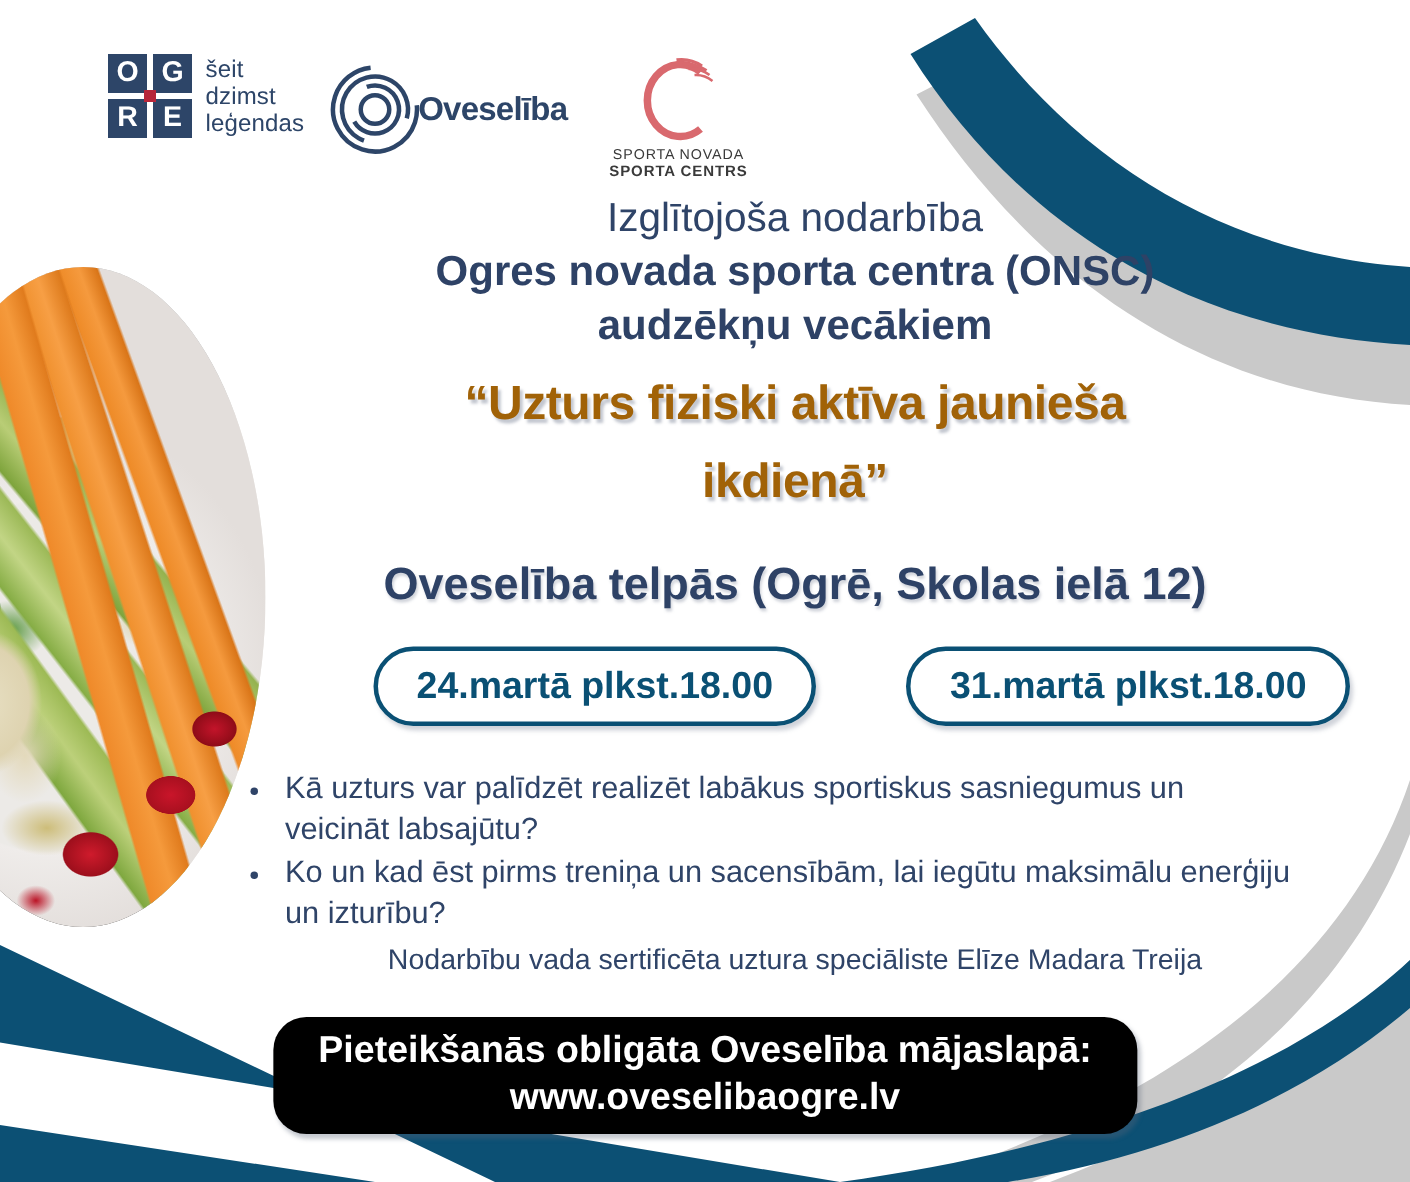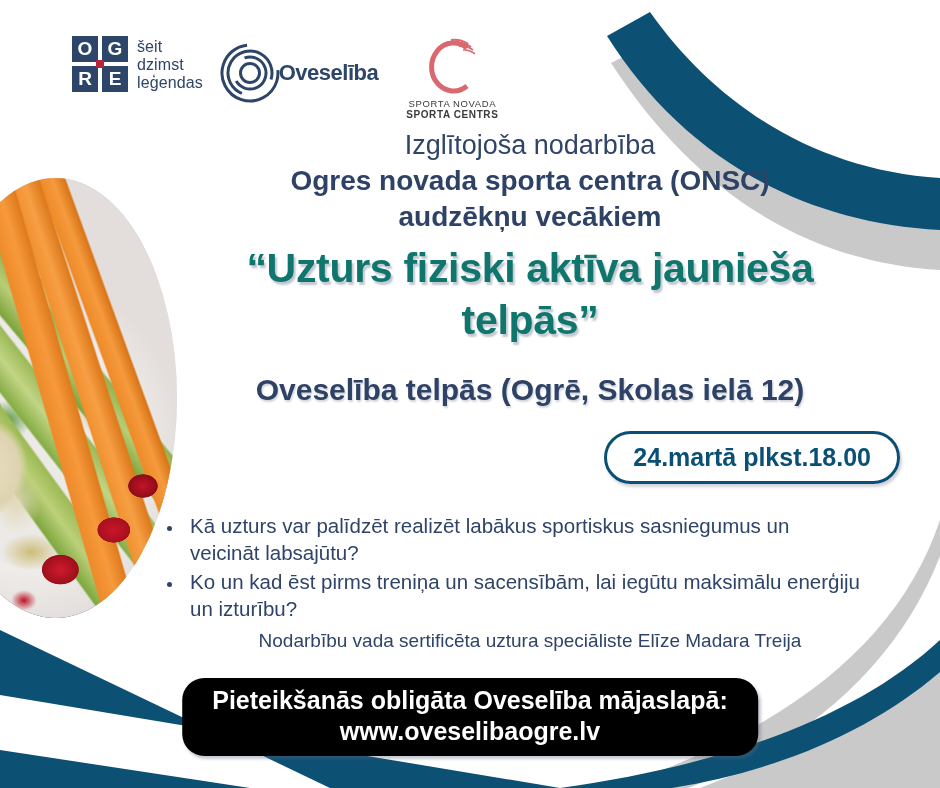--- a/index.html
+++ b/index.html
@@ -109,21 +109,21 @@
   .content { position: absolute; left: 160px; top: 128px; width: 740px; text-align: center; }
 
   .kicker {
     color: #2f4468; font-size: 27px; line-height: 34px; font-weight: 400;
   }
   .kicker-strong {
     color: #2e4266; font-size: 28px; line-height: 35px; font-weight: 700;
     margin-top: 1px;
   }
   .title {
-    color: #0f766e; font-size: 41px; line-height: 52px; font-weight: 700;
+    color: #a16207; font-size: 32px; line-height: 52px; font-weight: 700;
     margin-top: 8px; letter-spacing: -.3px;
     text-shadow: 2px 3px 2px rgba(120,128,148,.45);
   }
   .venue {
     color: #2e4266; font-size: 30px; line-height: 38px; font-weight: 700;
     margin-top: 25px;
     text-shadow: 1px 2px 2px rgba(120,128,148,.35);
   }
 
   .dates { display: flex; justify-content: flex-end; gap: 60px; margin-top: 22px; }
@@ -239,27 +239,28 @@
   </div>
 
   <div class="content">
 
     <div class="kicker">Izglītojoša nodarbība</div>
     <div class="kicker-strong">Ogres novada sporta centra (ONSC)</div>
     <div class="kicker-strong">audzēkņu vecākiem</div>
 
     <div class="title">
       <div>“Uzturs fiziski aktīva jaunieša</div>
-      <div>telpās”</div>
+      <div>ikdienā”</div>
     </div>
 
     <div class="venue">Oveselība telpās (Ogrē, Skolas ielā 12)</div>
 
     <div class="dates">
       <div class="date-badge">24.martā plkst.18.00</div>
+      <div class="date-badge">31.martā plkst.18.00</div>
     </div>
 
     <ul class="bullets">
       <li>Kā uzturs var palīdzēt realizēt labākus sportiskus sasniegumus un veicināt labsajūtu?</li>
       <li>Ko un kad ēst pirms treniņa un sacensībām, lai iegūtu maksimālu enerģiju un izturību?</li>
     </ul>
 
     <div class="speaker">Nodarbību vada sertificēta uztura speciāliste Elīze Madara Treija</div>
 
   </div>

